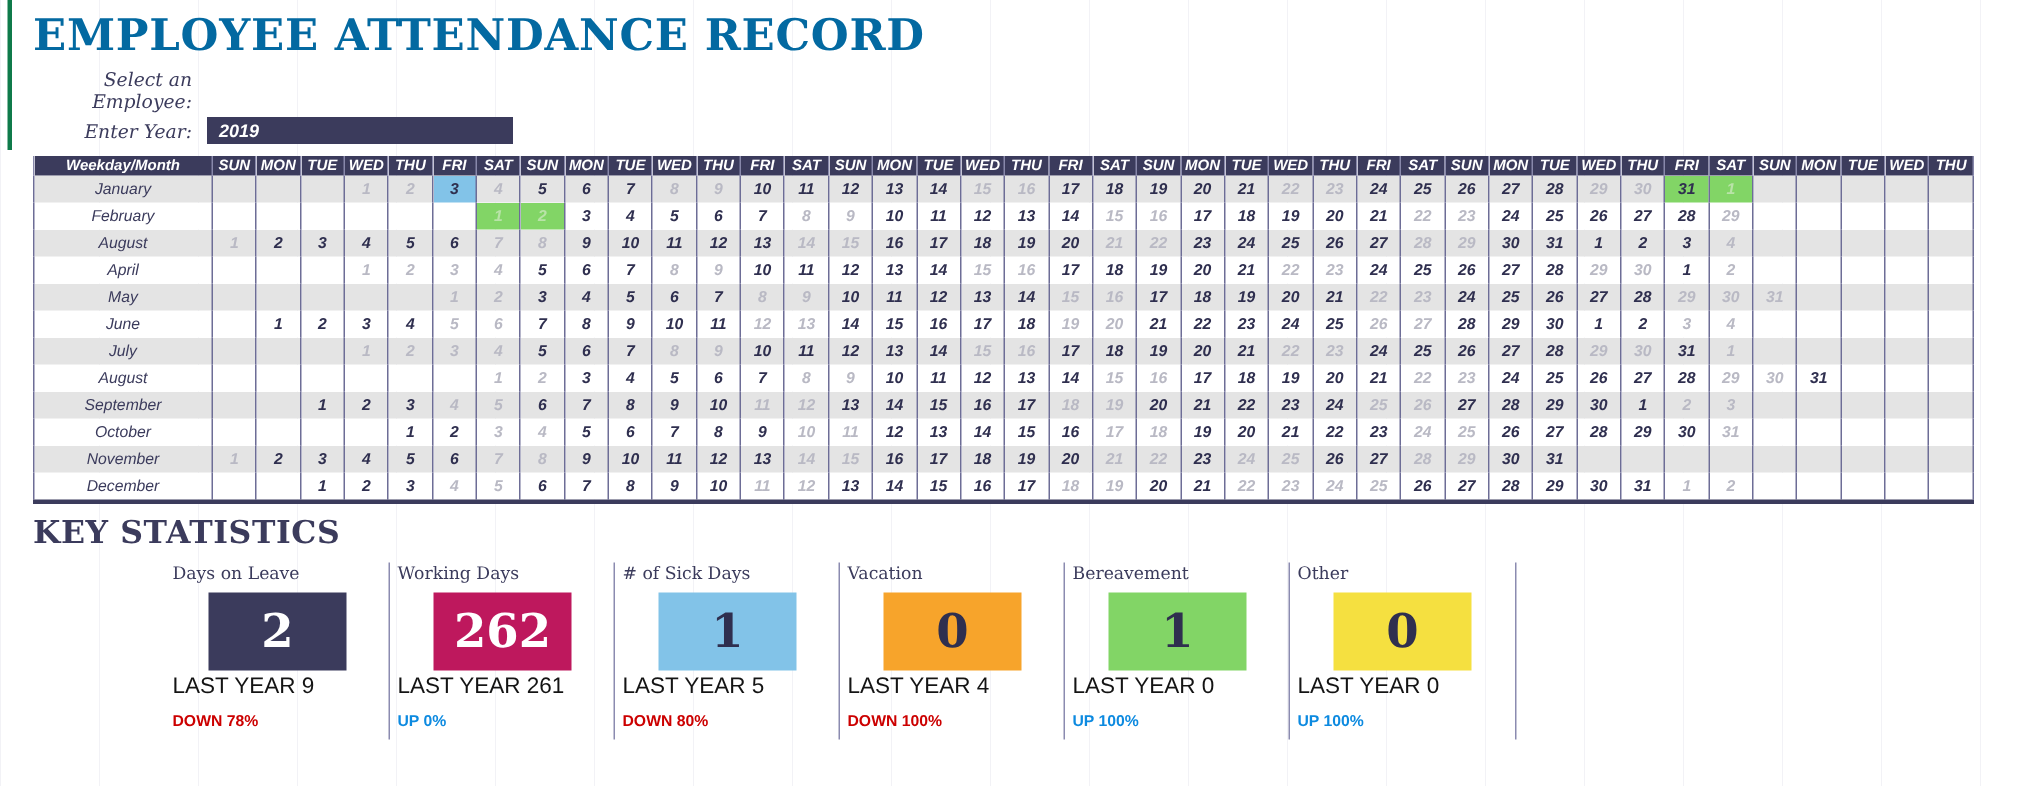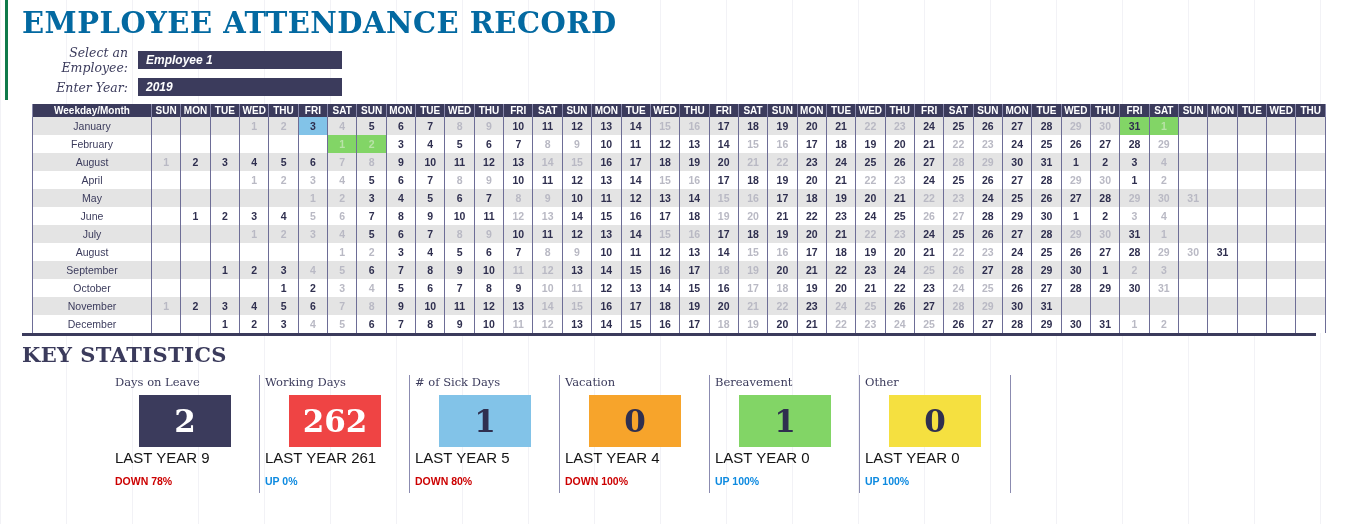--- a/index.html
+++ b/index.html
@@ -44,21 +44,21 @@
   .ctrl-box{
     width:196px;height:18px;line-height:18px;
     background:#3b3b5c;color:#ffffff;
     font-family:"Liberation Sans", sans-serif;
     font-size:12px;font-weight:bold;
     padding-left:8px;
     box-sizing:content-box;
   }
 
   
-  .cal-wrap{margin:8px 0 0 32px;width:1181px;}
+  .cal-wrap{margin:8px 0 0 22px;width:1181px;font-style:italic;}
   table.cal{border-collapse:collapse;table-layout:fixed;width:1294px;}
   table.cal th, table.cal td{
     padding:0;
     font-family:"Liberation Sans", sans-serif;
     font-size:10.5px;
     text-align:center;
     height:18px;
     border-left:1px solid #6d6d96;
     border-right:1px solid #6d6d96;
     overflow:hidden;
@@ -139,21 +139,20 @@
 <div id="sheet-grid"></div>
 <div id="green-rail"></div>
 
 <div id="page">
 
   <h1 class="title">EMPLOYEE ATTENDANCE RECORD</h1>
 
   <div class="controls">
     <div class="ctrl-row">
       <div class="ctrl-label">Select an Employee:</div>
-      <div class="ctrl-box">Employee 1</div>
     </div>
     <div class="ctrl-row">
       <div class="ctrl-label">Enter Year:</div>
       <div class="ctrl-box">2019</div>
     </div>
   </div>
 
   <div class="cal-wrap">
     <table class="cal">
       <thead>
@@ -727,21 +726,21 @@
 
   <div class="stats" id="stats-row">
       <div class="stat">
         <div class="stat-label">Days on Leave</div>
         <div class="stat-box" style="background:#3b3b5c;color:#ffffff;">2</div>
         <div class="stat-last">LAST YEAR  9</div>
         <div class="stat-delta down">DOWN 78%</div>
       </div>
       <div class="stat">
         <div class="stat-label">Working Days</div>
-        <div class="stat-box" style="background:#ef4444;color:#ffffff;">262</div>
+        <div class="stat-box" style="background:#be185d;color:#ffffff;">262</div>
         <div class="stat-last">LAST YEAR  261</div>
         <div class="stat-delta up">UP 0%</div>
       </div>
       <div class="stat">
         <div class="stat-label"># of Sick Days</div>
         <div class="stat-box" style="background:#82c3e8;color:#2f2f4f;">1</div>
         <div class="stat-last">LAST YEAR  5</div>
         <div class="stat-delta down">DOWN 80%</div>
       </div>
       <div class="stat">

